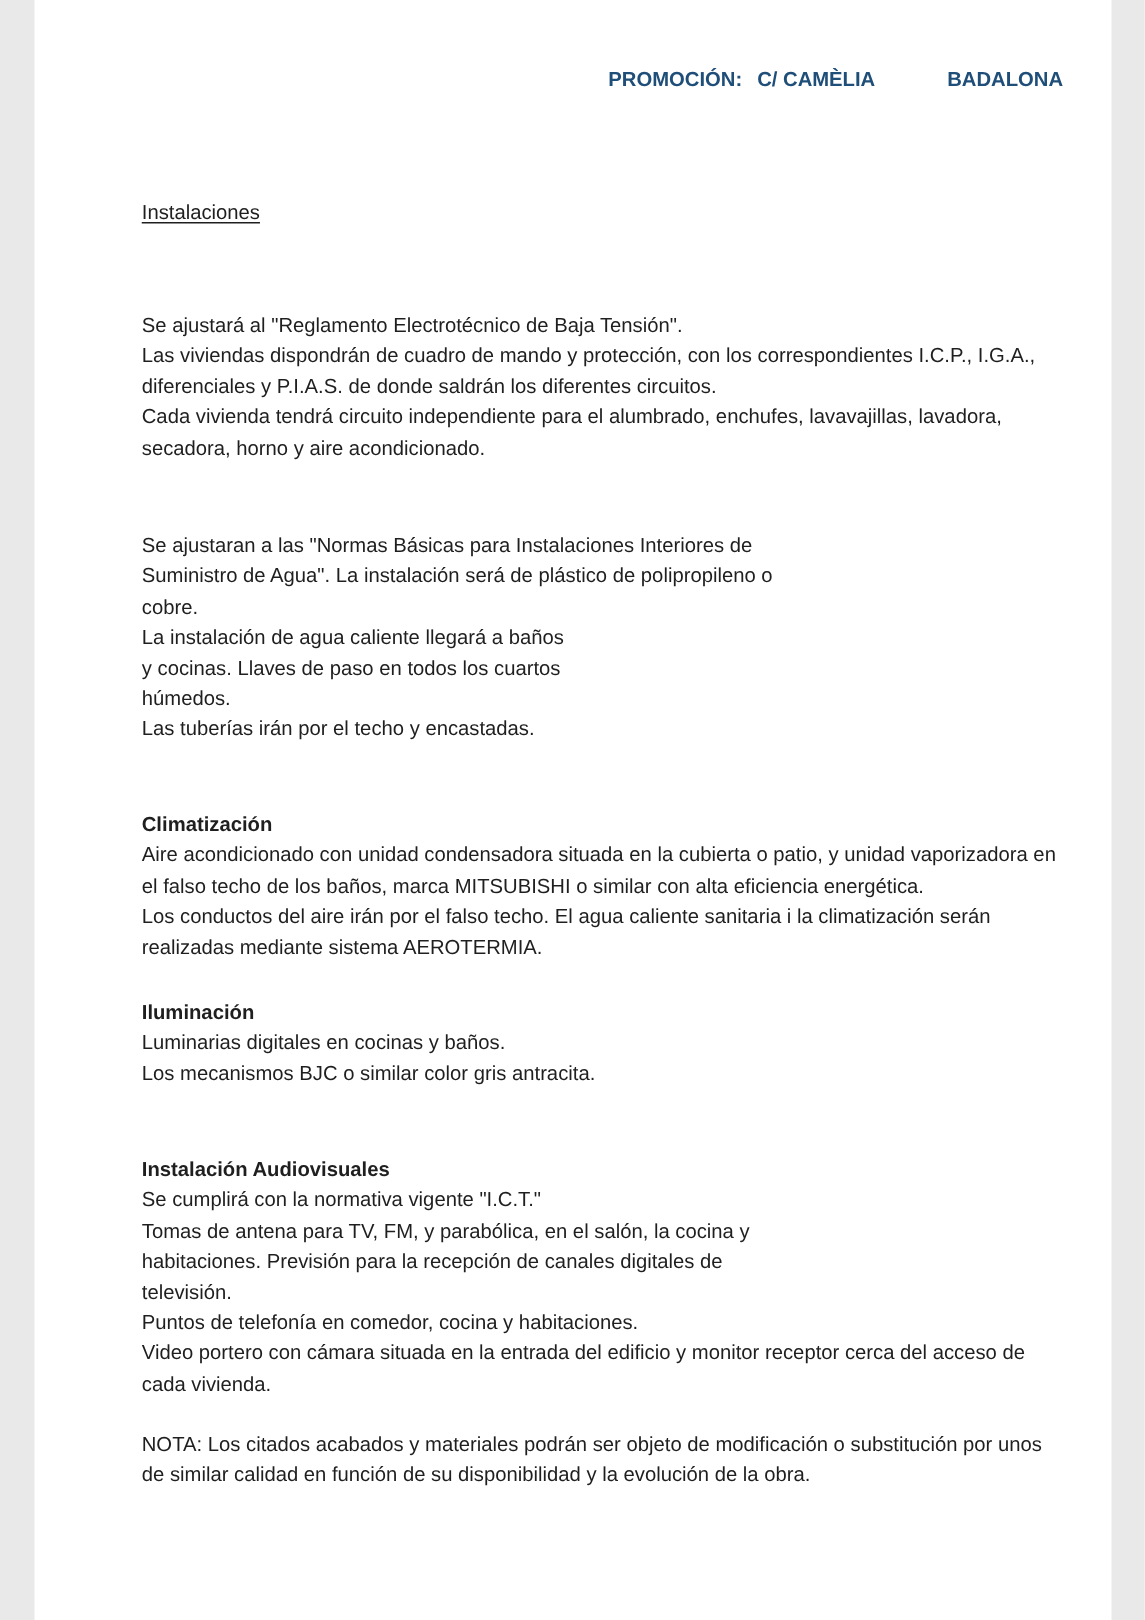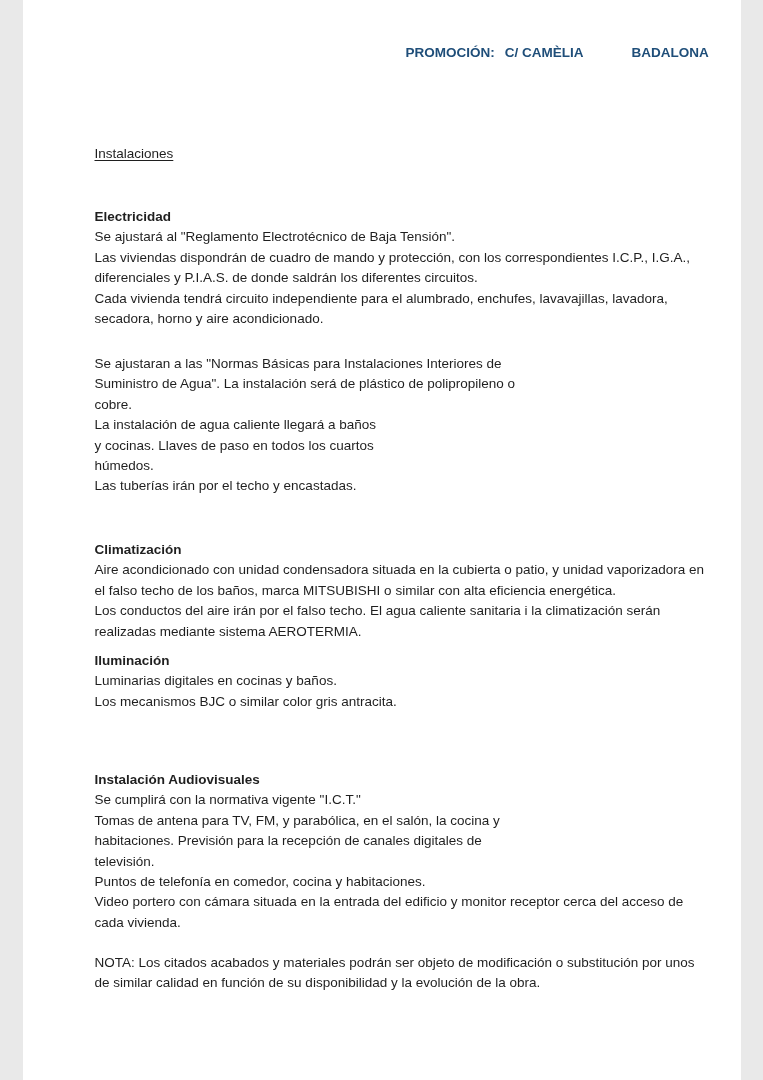--- a/index.html
+++ b/index.html
@@ -25,21 +25,21 @@
     font-weight: bold;
     color: #1F4E79;
     line-height: 20px;
     white-space: pre;
   }
   .doc-header .gap-small { display: inline-block; width: 10px; }
   .doc-header .gap-large { display: inline-block; width: 48px; }
   .doc-title {
     position: absolute;
     left: 72px;
-    top: 144px;
+    top: 132px;
     font-size: 13.5px;
     line-height: 20.4px;
   }
   .doc-title span { text-decoration: underline; text-underline-offset: 2px; }
   .section, .note {
     position: absolute;
     left: 72px;
     width: 660px;
     font-size: 13.5px;
     line-height: 20.4px;
@@ -60,21 +60,20 @@
 <body>
 
 <div class="page">
 
   <div class="doc-header" style="color: rgb(31, 78, 121);"><span>PROMOCIÓN:</span><span class="gap-small"></span><span>C/ CAMÈLIA</span><span class="gap-large"></span><span>BADALONA</span></div>
 
   <div class="doc-title"><span>Instalaciones</span></div>
 
   <div id="sections-container">
       <div class="section" style="top: 207px;">
-        <div class="section-heading">Electricidad</div>
         <div class="section-body">Se ajustará al "Reglamento Electrotécnico de Baja Tensión".
 Las viviendas dispondrán de cuadro de mando y protección, con los correspondientes I.C.P., I.G.A.,
 diferenciales y P.I.A.S. de donde saldrán los diferentes circuitos.
 Cada vivienda tendrá circuito independiente para el alumbrado, enchufes, lavavajillas, lavadora,
 secadora, horno y aire acondicionado.</div>
       </div>
       <div class="section" style="top: 354px;">
         <div class="section-body">Se ajustaran a las "Normas Básicas para Instalaciones Interiores de
 Suministro de Agua". La instalación será de plástico de polipropileno o
 cobre.
@@ -83,21 +82,21 @@
 húmedos.
 Las tuberías irán por el techo y encastadas.</div>
       </div>
       <div class="section" style="top: 540px;">
         <div class="section-heading">Climatización</div>
         <div class="section-body">Aire acondicionado con unidad condensadora situada en la cubierta o patio, y unidad vaporizadora en
 el falso techo de los baños, marca MITSUBISHI o similar con alta eficiencia energética.
 Los conductos del aire irán por el falso techo. El agua caliente sanitaria i la climatización serán
 realizadas mediante sistema AEROTERMIA.</div>
       </div>
-      <div class="section" style="top: 651px;">
+      <div class="section" style="top: 665px;">
         <div class="section-heading">Iluminación</div>
         <div class="section-body">Luminarias digitales en cocinas y baños.
 Los mecanismos BJC o similar color gris antracita.</div>
       </div>
       <div class="section" style="top: 770px;">
         <div class="section-heading">Instalación Audiovisuales</div>
         <div class="section-body">Se cumplirá con la normativa vigente "I.C.T."
 Tomas de antena para TV, FM, y parabólica, en el salón, la cocina y
 habitaciones. Previsión para la recepción de canales digitales de
 televisión.

